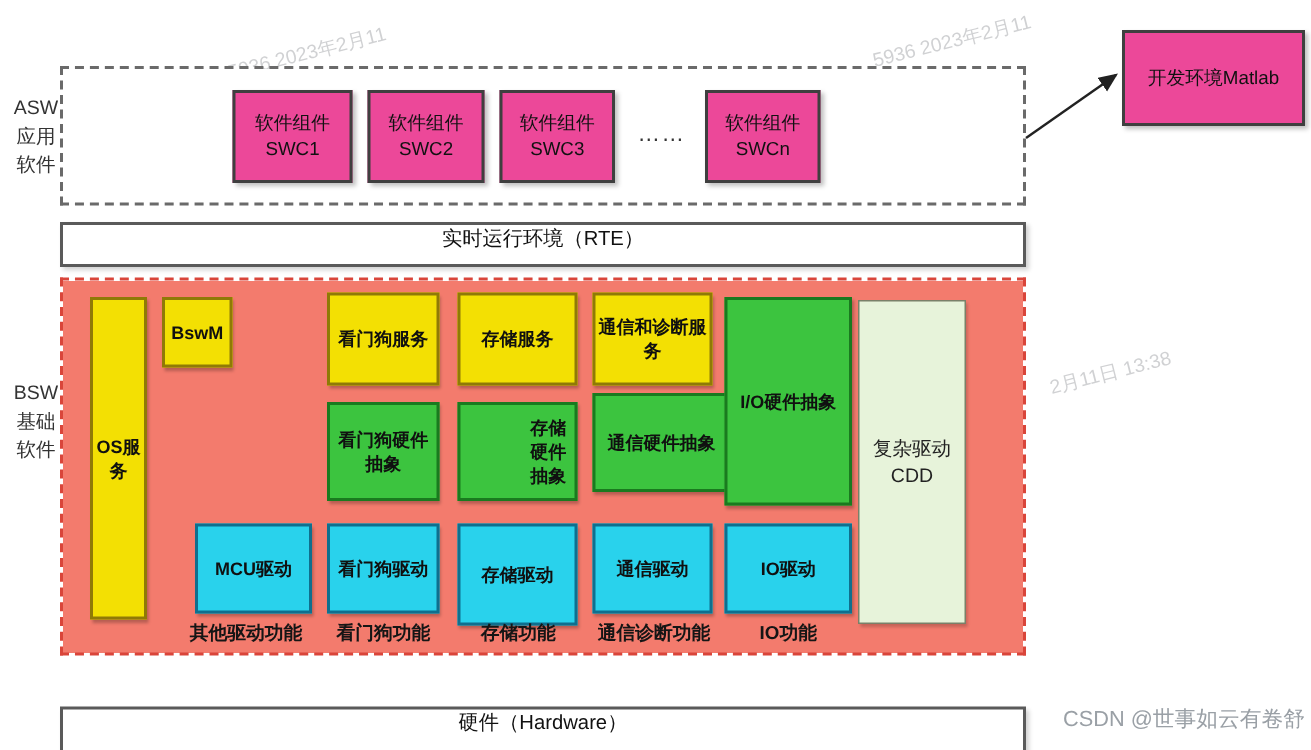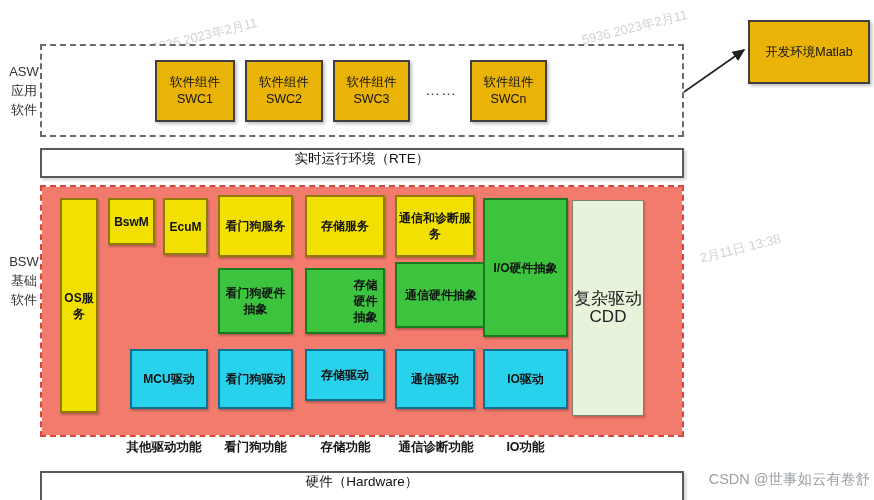--- a/index.html
+++ b/index.html
@@ -3,36 +3,36 @@
 <meta charset="utf-8">
 <style>
   html,body{margin:0;padding:0;background:#fff;}
   #page{position:relative;width:874px;height:500px;background:#ffffff;overflow:hidden;
         font-family:"Liberation Sans","DejaVu Sans",sans-serif;color:#222;}
   .abs{position:absolute;}
   .side-label{font-size:13px;line-height:19px;color:#333;text-align:center;width:36px;font-weight:500;}
   .frame{background:#fff;border:2px dashed #6a6a6a;background-clip:padding-box;}
   .bar{background:#fff;border:2px solid #5a5a5a;display:flex;align-items:flex-start;justify-content:center;
        font-size:13.5px;color:#111;box-shadow:2px 2px 3px rgba(0,0,0,.18);}
-  .white-box{background:#eab308;border:2px solid #3f3f3f;display:flex;flex-direction:column;align-items:center;
+  .white-box{background:#ec4899;border:2px solid #3f3f3f;display:flex;flex-direction:column;align-items:center;
        justify-content:center;font-size:12.5px;line-height:17px;color:#111;box-shadow:2px 2px 3px rgba(0,0,0,.25);
        text-align:center;font-weight:500;}
   .dots{font-size:15px;color:#333;letter-spacing:1px;text-align:center;}
   .bsw-area{background:var(--bsw-bg);border:2px dashed var(--bsw-border);background-clip:padding-box;}
   .cell{display:flex;align-items:center;justify-content:center;text-align:center;
         font-size:12px;line-height:16px;font-weight:600;color:#101010;
         box-shadow:1px 2px 2px rgba(0,0,0,.25);padding:2px;box-sizing:border-box;}
   .y{background:var(--yellow);border:2px solid var(--yellow-border);}
   .g{background:var(--green);border:2px solid var(--green-border);}
   .c{background:var(--cyan);border:2px solid var(--cyan-border);align-items:center;}
   .cdd{background:var(--cdd-bg);border:1.5px solid var(--cdd-border);box-shadow:1px 2px 2px rgba(0,0,0,.2);
        display:flex;flex-direction:column;align-items:center;justify-content:center;
-       font-size:17px;line-height:18px;font-weight:500;color:#222;text-align:center;}
+       font-size:13px;line-height:18px;font-weight:500;color:#222;text-align:center;}
   .os-text{width:32px;word-break:break-all;text-align:center;}
-  .col-label{font-size:12.5px;font-weight:600;color:#151515;text-align:center;line-height:16px;margin-top:25px;}
+  .col-label{font-size:12.5px;font-weight:600;color:#151515;text-align:center;line-height:16px;}
   .wm{color:rgba(150,153,158,.45);font-size:13px;white-space:nowrap;transform:rotate(-14deg);
       transform-origin:left top;pointer-events:none;}
   .credit{font-size:14.5px;color:#9aa0a6;}
 </style>
 </head>
 <body>
 
 <div id="page">
 
   <div class="abs wm" style="left:150px;top:40px;">5936 2023年2月11</div>
@@ -89,23 +89,20 @@
 
   <div class="abs bsw-area" style="left:40px;top:185px;width:640px;height:248px;"></div>
 
   <div class="abs cell y" style="left:60px;top:198px;width:38px;height:215px;">
     <div class="os-text">OS服务</div>
   </div>
 
   <div class="abs cell y" style="left:108px;top:198px;width:47px;height:47px;">
     <span>BswM</span>
   </div>
-  <div class="abs cell y" style="left:163px;top:198px;width:45px;height:57px;">
-    <span>EcuM</span>
-  </div>
   <div class="abs cell c" style="left:130px;top:349px;width:78px;height:60px;">
     <span>MCU驱动</span>
   </div>
   <div class="abs col-label" style="left:112px;top:414px;width:104px;">其他驱动功能</div>
 
   <div class="abs cell y" style="left:218px;top:195px;width:75px;height:62px;">
     <span>看门狗服务</span>
   </div>
   <div class="abs cell g" style="left:218px;top:268px;width:75px;height:66px;">
     <span>看门狗硬件抽象</span>
@@ -114,21 +111,21 @@
     <span>看门狗驱动</span>
   </div>
   <div class="abs col-label" style="left:213px;top:414px;width:85px;">看门狗功能</div>
 
   <div class="abs cell y" style="left:305px;top:195px;width:80px;height:62px;">
     <span>存储服务</span>
   </div>
   <div class="abs cell g" style="left:305px;top:268px;width:80px;height:66px;padding-left:43px;">
     <span>存储硬件抽象</span>
   </div>
-  <div class="abs cell c" style="left:305px;top:349px;width:80px;height:52px;">
+  <div class="abs cell c" style="left:305px;top:349px;width:80px;height:68px;">
     <span>存储驱动</span>
   </div>
   <div class="abs col-label" style="left:303px;top:414px;width:85px;">存储功能</div>
 
   <div class="abs cell y" style="left:395px;top:195px;width:80px;height:62px;">
     <span>通信和诊断服务</span>
   </div>
   <div class="abs cell g" style="left:395px;top:262px;width:92px;height:66px;">
     <span>通信硬件抽象</span>
   </div>

